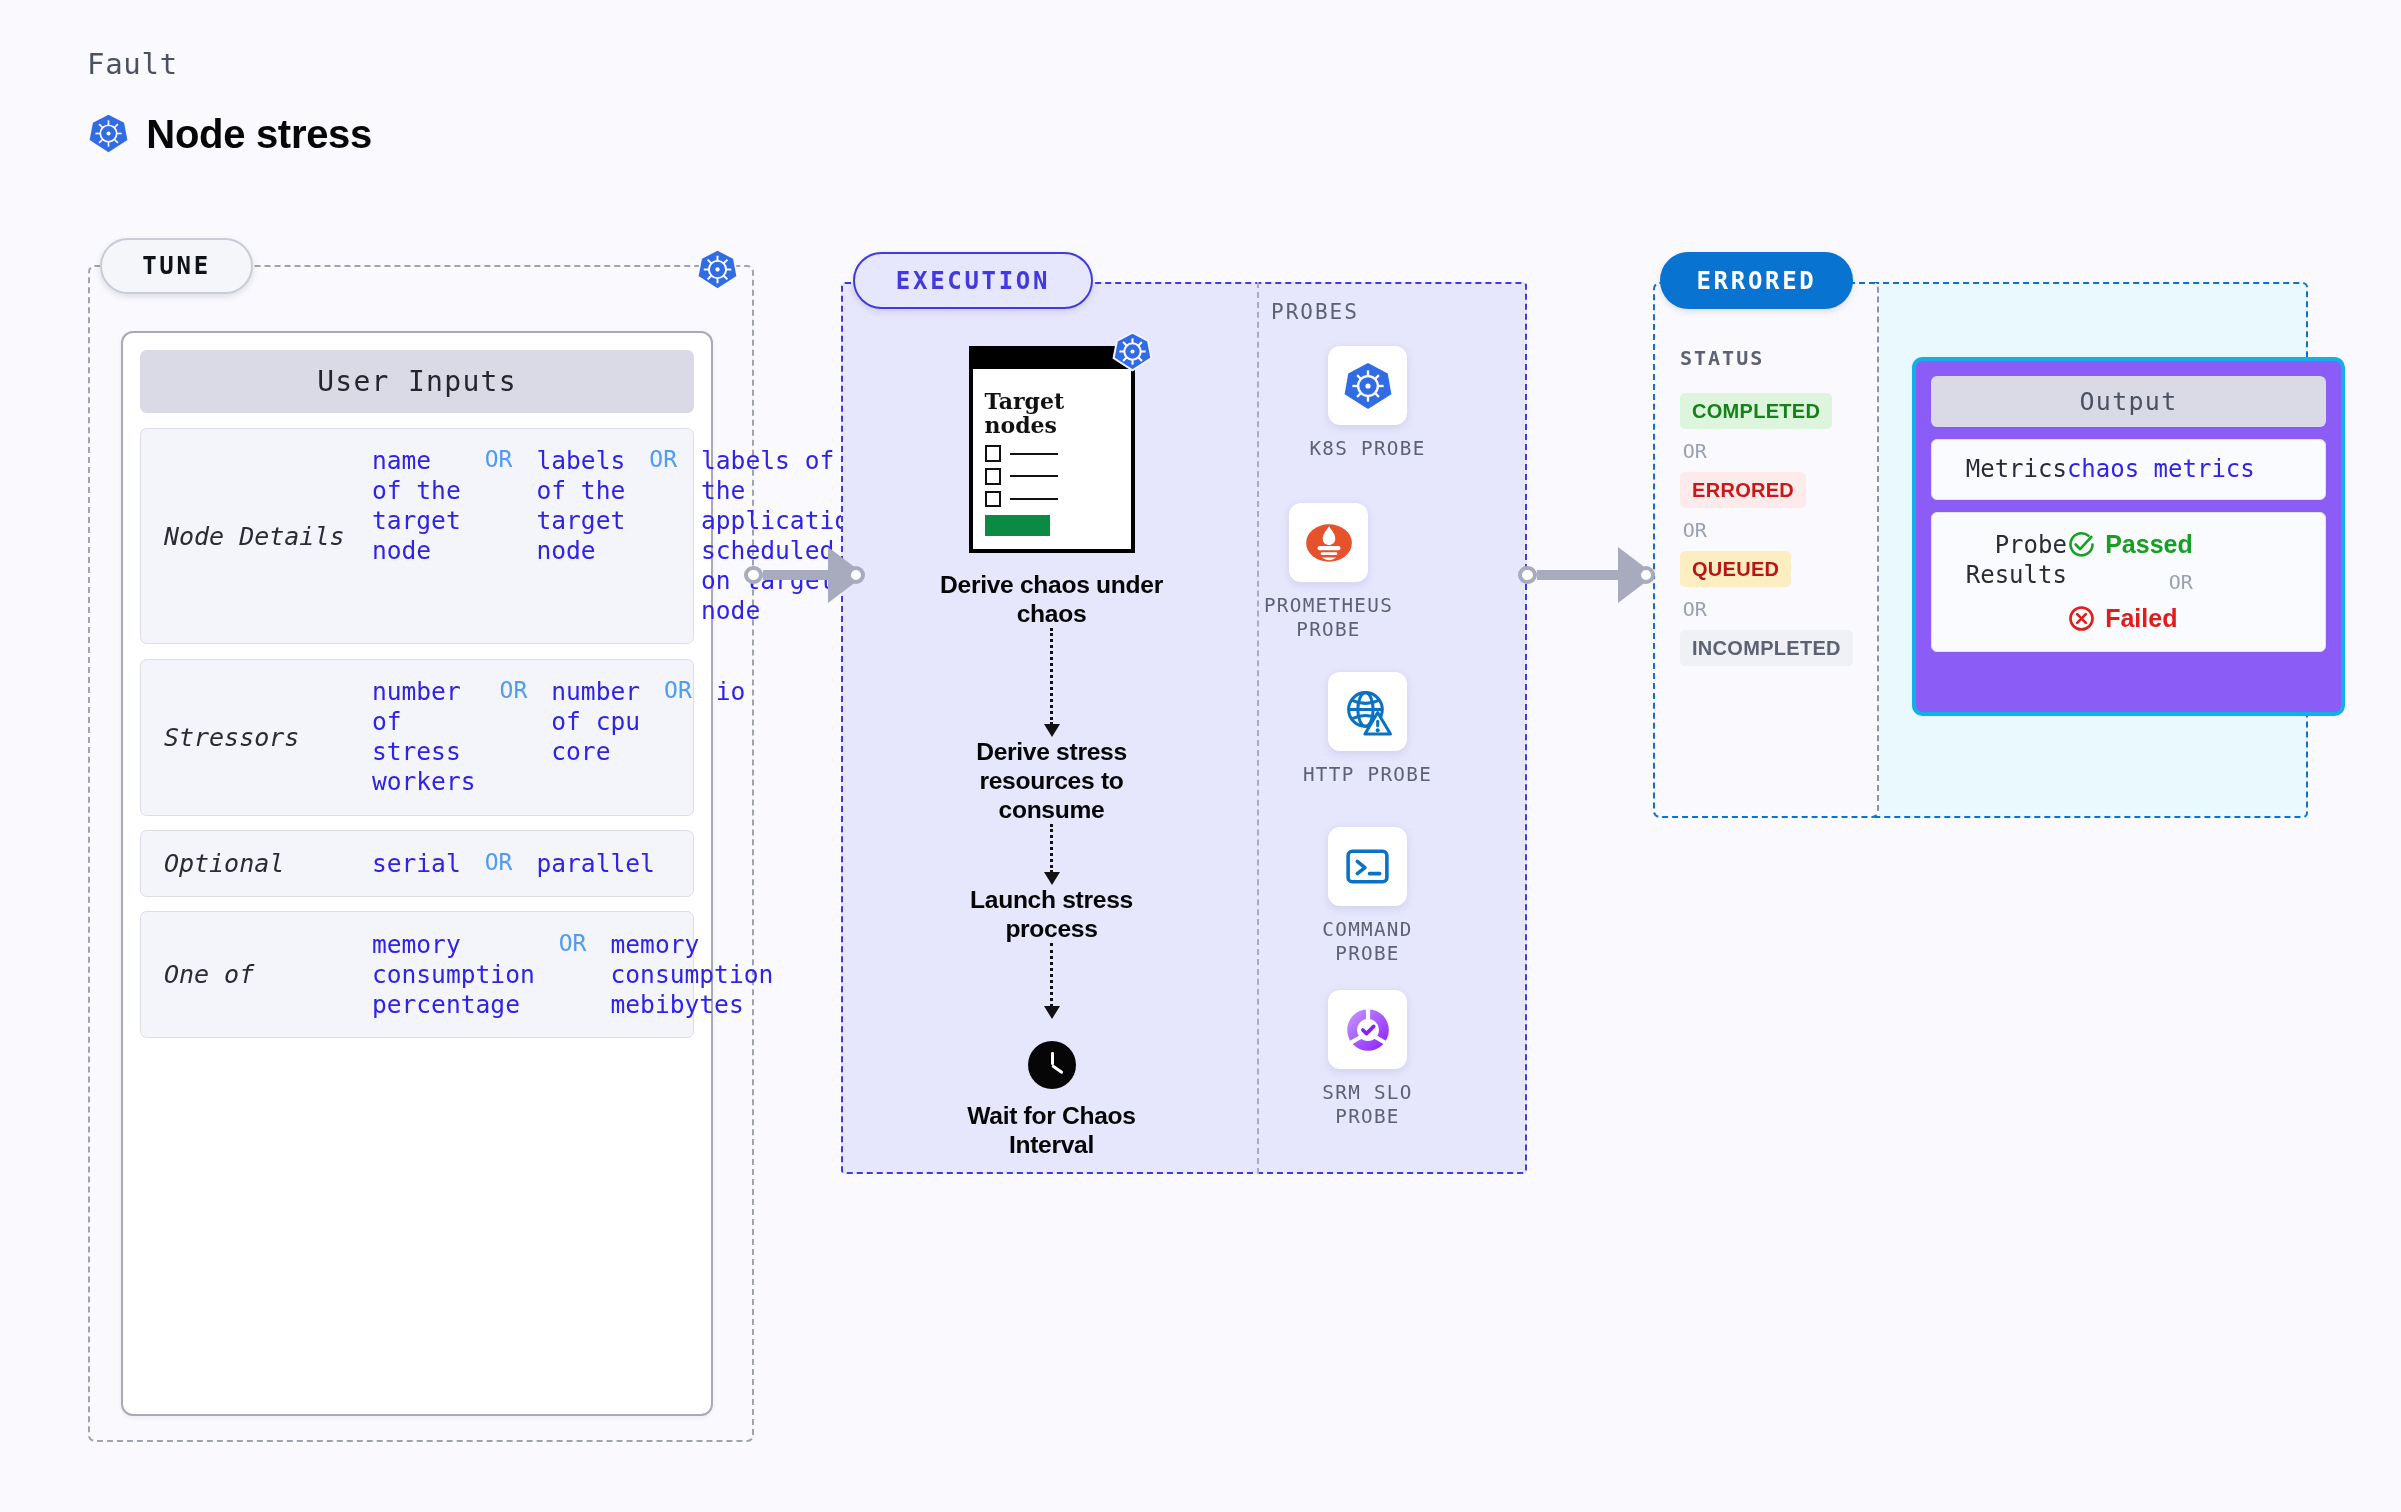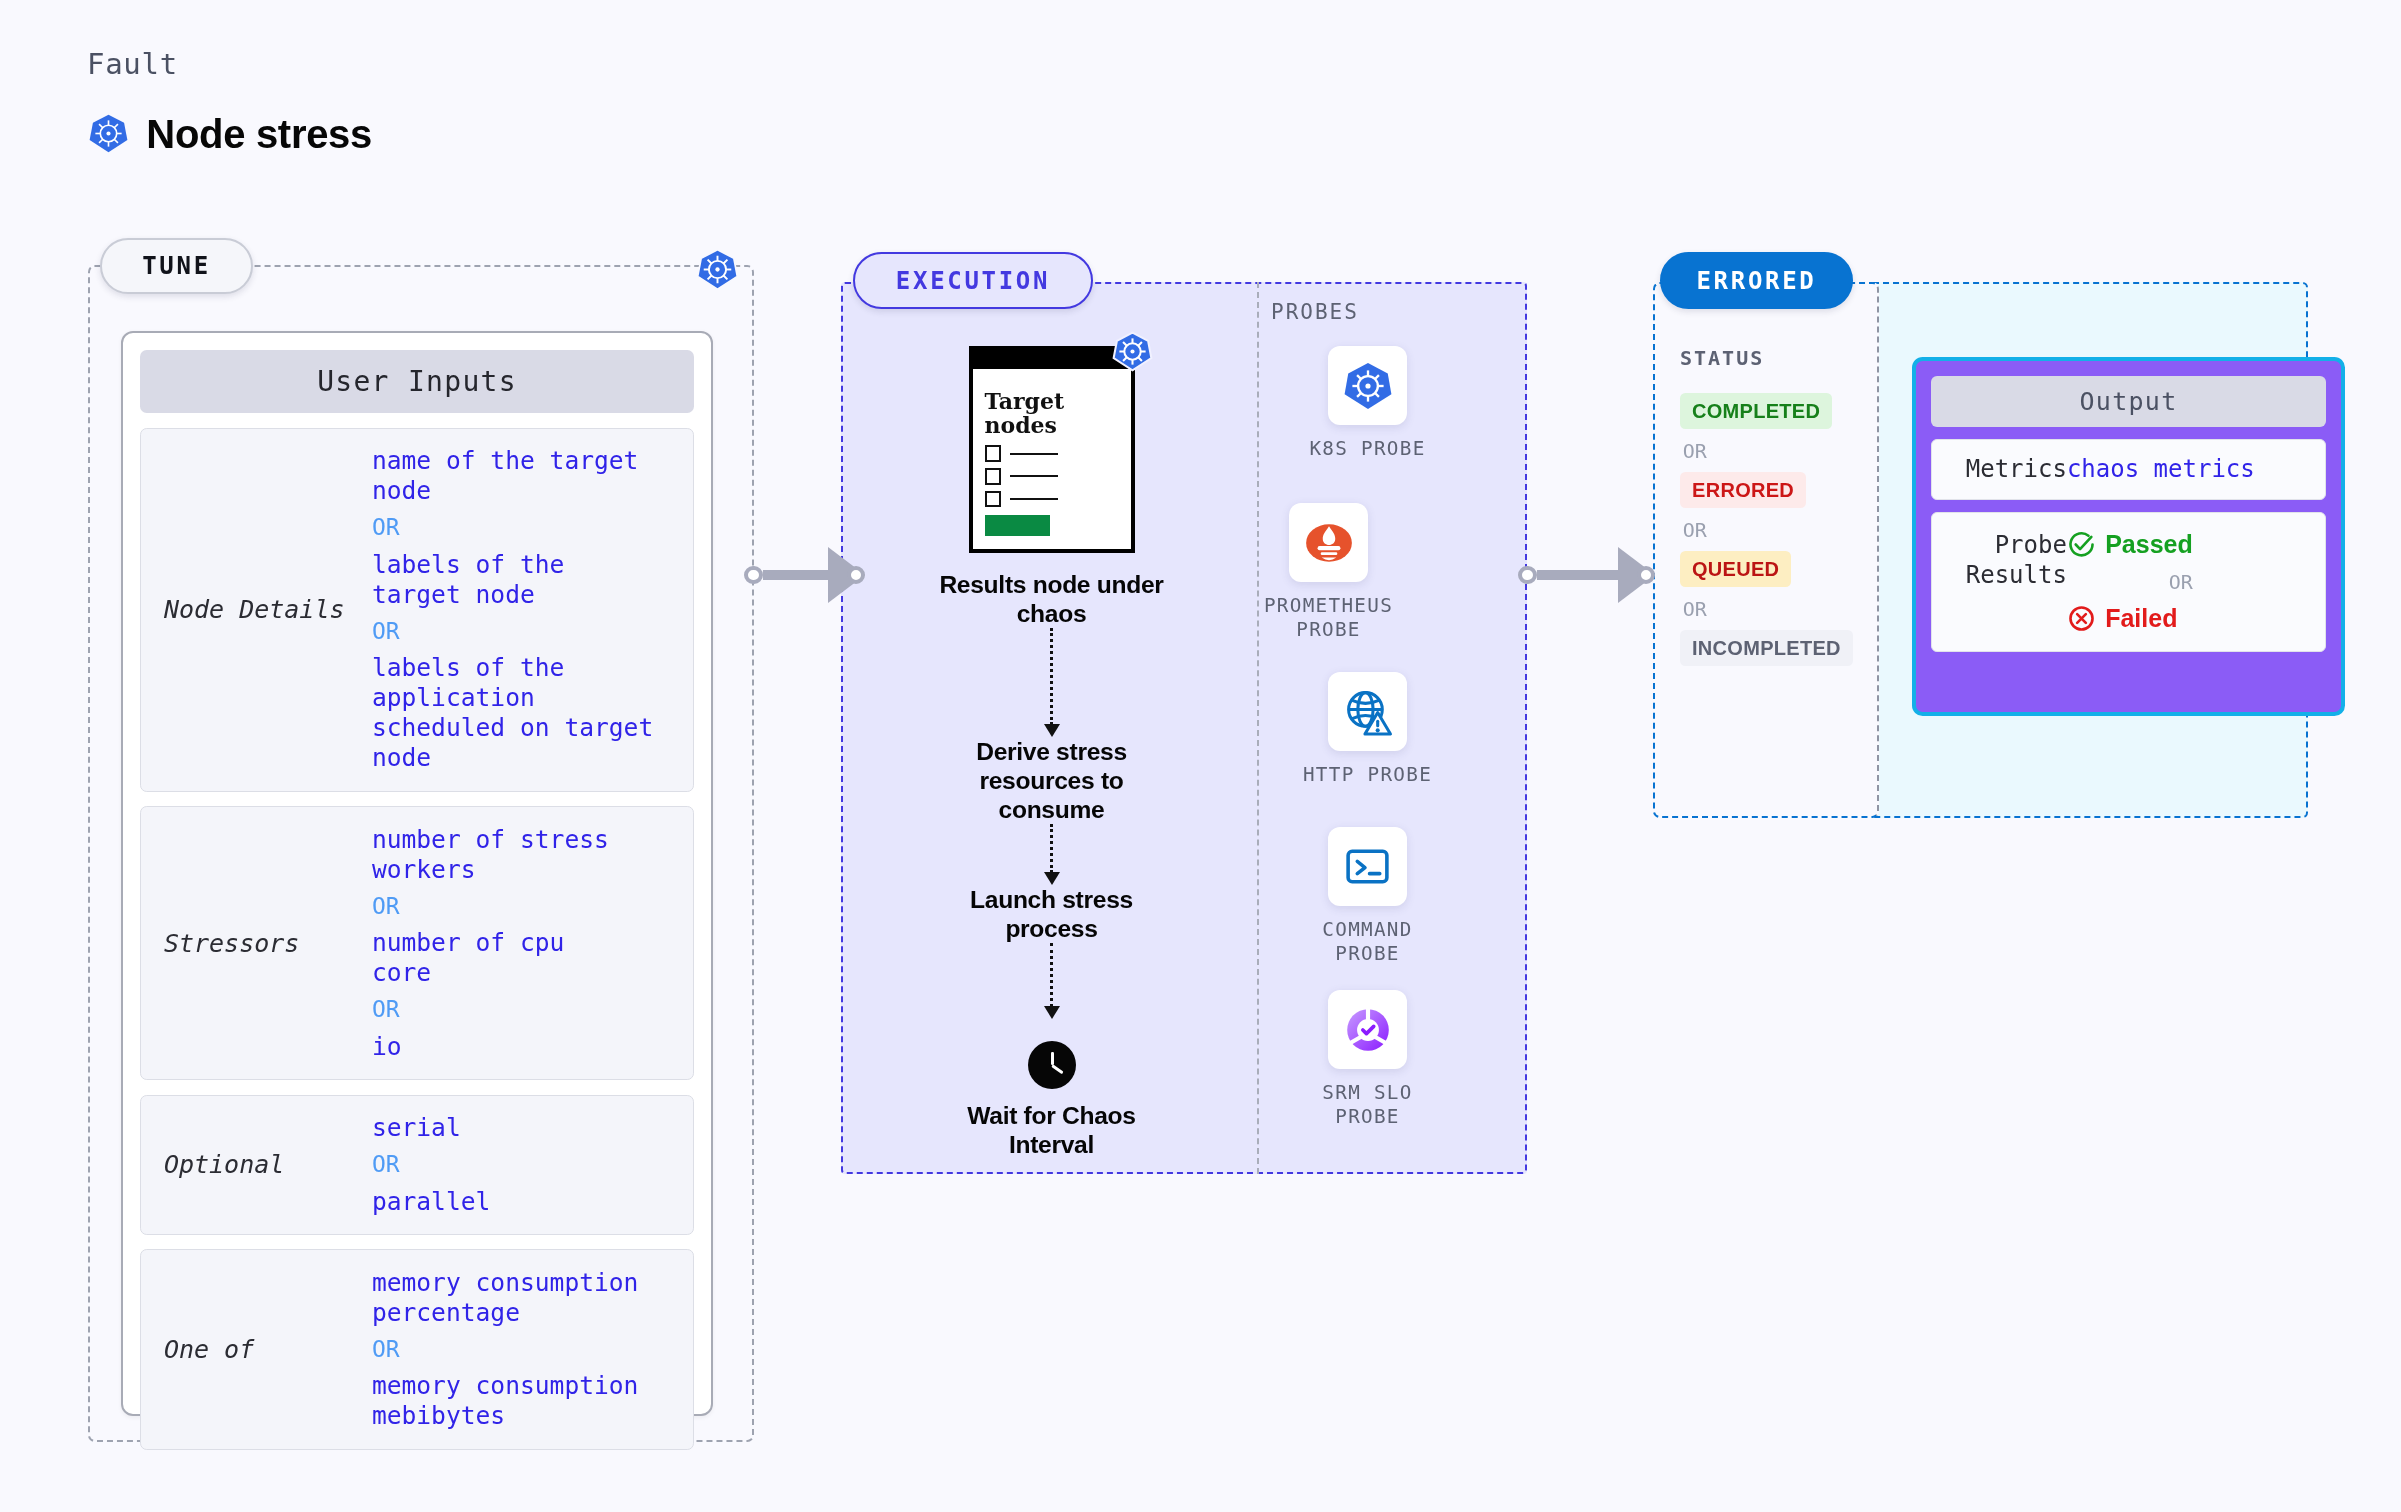--- a/index.html
+++ b/index.html
@@ -49,21 +49,21 @@
     font-family:"DejaVu Sans Mono", monospace; font-size: 28px; color:#25262d; letter-spacing:1.3px;
   }
   .grp {
     margin: 14.6px 17.3px 0 17.3px; border:1.3px solid #dcdee6; border-radius:6.7px;
     background:#f4f5fa; display:flex; align-items:center; padding: 17.3px 10.6px;
   }
   .grp-label {
     width: 220px; flex:none; padding-left: 12px;
     font-family:"DejaVu Sans Mono", monospace; font-size: 25px; color:#2b2c33;font-style:italic;
   }
-  .grp-values { flex:1; display:flex; flex-direction:column; gap: 8px; padding-right:4px; }
+  .grp-values { flex:1; display:flex; gap: 24px; padding-right:4px; }
   .val {
     font-family:"DejaVu Sans Mono", monospace; font-size: 24.6px;
     color:#3023e8; line-height: 1.22; white-space: pre-line;
   }
   .or {
     font-family:"DejaVu Sans Mono", monospace; font-size: 23px; color:#4f9bf5; line-height:1.2;
   }
 
   
   #exec-dash {
@@ -331,21 +331,21 @@
             <line x1="27" y1="27" x2="36" y2="36"></line>
               <line x1="64" y1="64" x2="73" y2="73"></line>
             <line x1="73" y1="27" x2="64" y2="36"></line>
               <line x1="36" y1="64" x2="27" y2="73"></line>
           </g>
           <circle cx="50" cy="50" r="5" fill="#fff"></circle>
         </svg>
       </span>
     </div>
 
-    <div class="step-label" style="margin-top:17.3px;">Results node under
+    <div class="step-label" style="margin-top:17.3px;">Derive chaos under
 chaos</div>
     <div class="arrow-v">
       <div class="arrow-line" style="height:97px;"></div>
         <div class="arrow-head"></div>
     </div>
     <div class="step-label">Derive stress
 resources to
 consume</div>
     <div class="arrow-v">
       <div class="arrow-line" style="height:49px;"></div>

